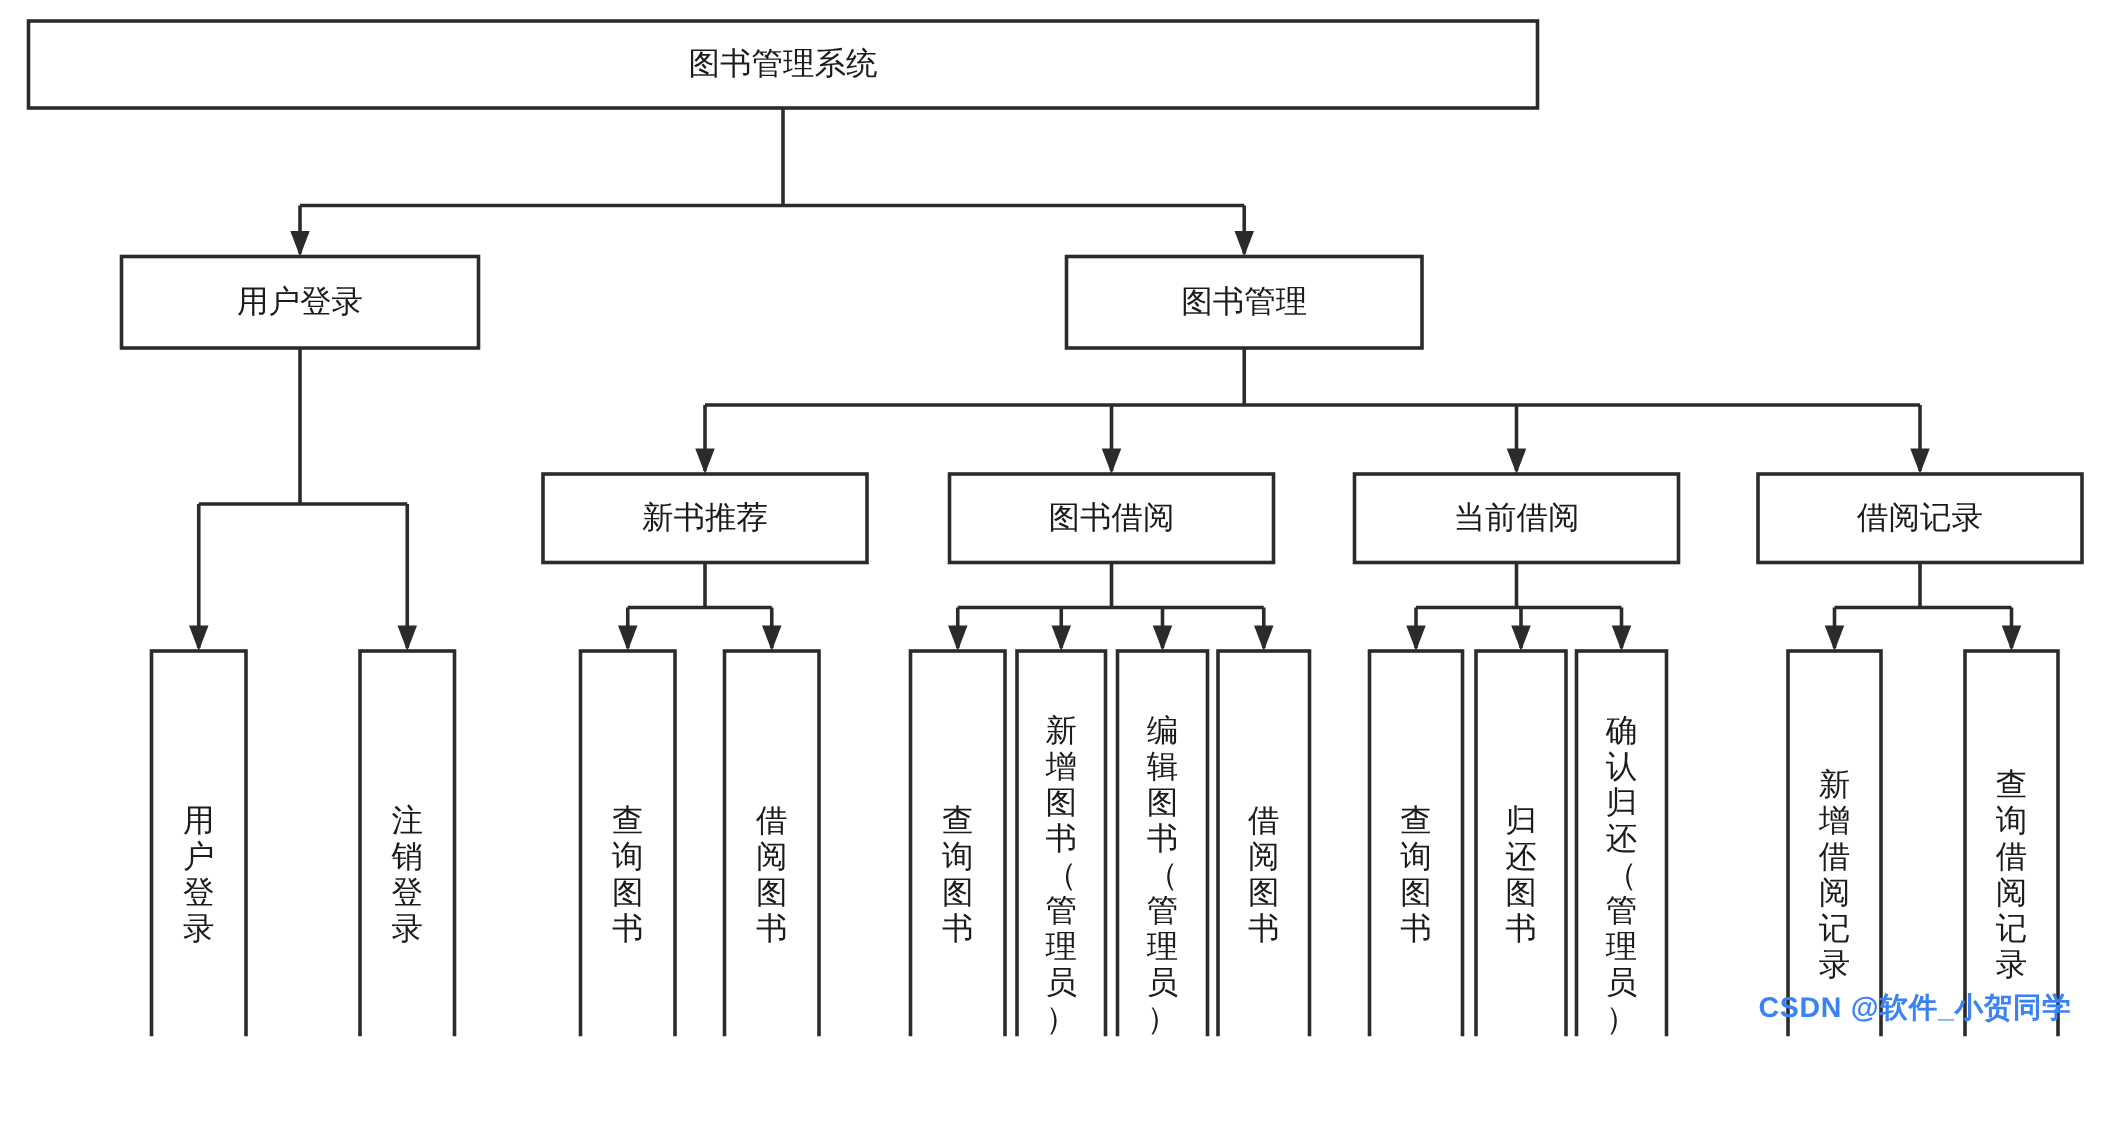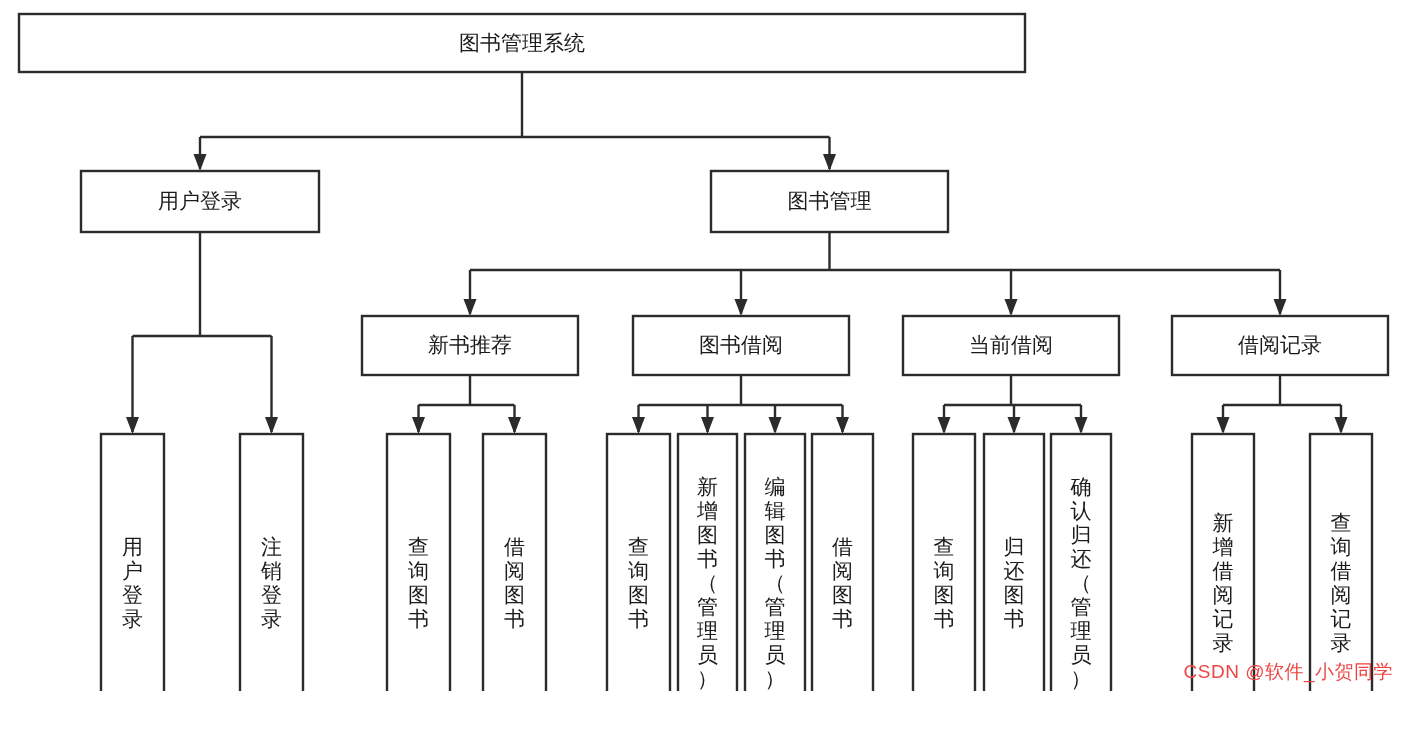--- a/index.html
+++ b/index.html
@@ -46,28 +46,29 @@
     stroke-width: 2.4;
     fill: none;
     stroke-linecap: butt;
   }
   .arrow-head {
     fill: #2b2b2b;
     stroke: none;
   }
   .watermark {
     position: absolute;
-    right: 12px;
+    right: 24px;
     bottom: 6px;
     font-family: "Liberation Sans", "DejaVu Sans", sans-serif;
     font-size: 19px;
-    color: #ef4444;
+    color: #3b82f6;
     letter-spacing: 0.5px;
     white-space: nowrap;
     user-select: none;
+    font-weight: bold;
   }
 </style>
 </head>
 <body>
 
 <div id="diagram-root">
   <svg class="diagram-canvas" viewBox="0 0 1405 747" xmlns="http://www.w3.org/2000/svg">
     <g id="edge-layer">
         <g>
           <path d="M 522 72 L 522 137" class="connector"></path>

